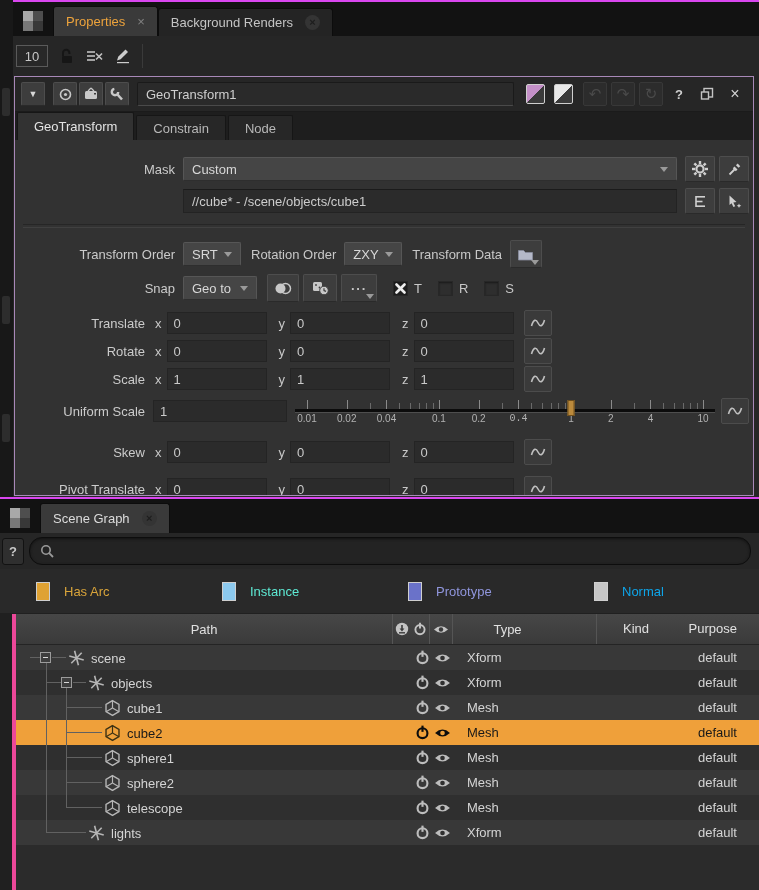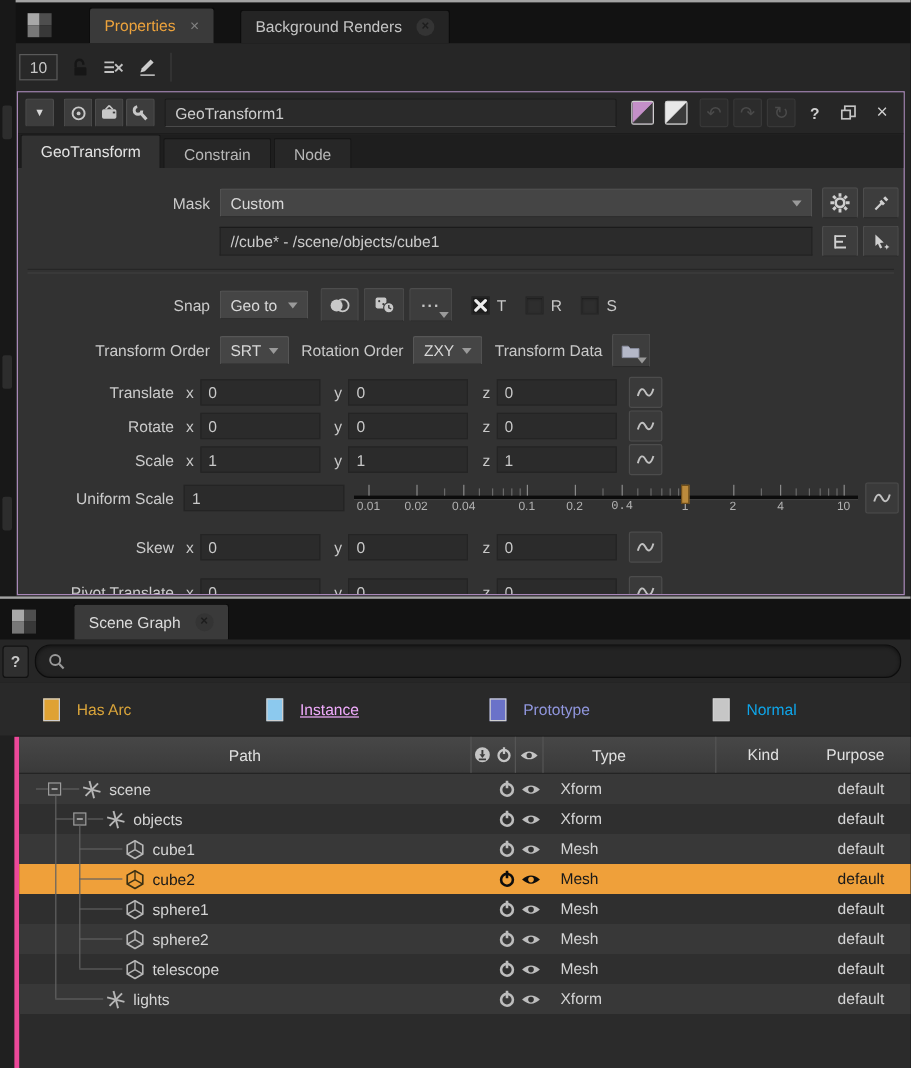--- a/index.html
+++ b/index.html
@@ -1,20 +1,20 @@
 <!DOCTYPE html>
 <html><head>
 <meta charset="utf-8">
 <style>
   html,body{margin:0;padding:0;background:#101010;}
   .screen{position:relative;width:759px;height:890px;overflow:hidden;
     font-family:"Liberation Sans","DejaVu Sans",sans-serif;font-size:13px;color:#c8c8c8;
     background:#1e1e1e;}
   
-  .tabbar{height:34px;background:#121212;display:flex;align-items:flex-end;gap:21px;border-top:2px solid #a3a3a3;text-align:center;}
+  .tabbar{height:34px;background:#121212;display:flex;align-items:flex-end;gap:0;border-top:2px solid #d946ef;text-align:center;}
   .grip{width:20px;height:20px;margin:0 10px 5px 10px;display:grid;grid-template-columns:10px 10px;grid-template-rows:10px 10px;flex:0 0 auto;}
   .grip i{display:block;}
   .tab{height:27px;padding:0 12px;background:#242424;color:#c4c4c4;display:flex;align-items:center;gap:12px;
     border:1px solid #0c0c0c;border-bottom:none;border-radius:3px 3px 0 0;}
   .tab.active{background:#3a3a3a;height:29px;}
   .tab-close{color:#828282;font-size:13px;line-height:1;}
   .tab-close.circ{width:15px;height:15px;border-radius:50%;background:#343434;color:#1d1d1d;display:flex;align-items:center;justify-content:center;font-weight:bold;font-size:11px;}
   .btnish{background:#3d3d3d;border:1px solid #4d4d4d;border-bottom-color:#2a2a2a;border-radius:2px;color:#c8c8c8;
     display:flex;align-items:center;justify-content:center;box-sizing:border-box;}
   .dropdown{height:24px;background:#454545;border:1px solid #565656;border-bottom-color:#2e2e2e;border-radius:2px;
@@ -275,20 +275,40 @@
           <div class="btnish sq-btn">
             <svg width="15" height="15" viewBox="0 0 15 15">
                 <path d="M2.5 1.5 L9.5 8 L6.3 8.4 L8.2 12.2 L6.4 13 L4.6 9.2 L2.5 11 Z" fill="#d0d0d0"></path>
                 <path d="M12 9.5 l0.7 1.6 1.6 0.7 -1.6 0.7 -0.7 1.6 -0.7 -1.6 -1.6 -0.7 1.6 -0.7 Z" fill="#d0d0d0"></path>
               </svg>
           </div>
         </div>
 
         <div class="hdivider"></div>
 
+        <div class="prow" style="margin-top:10px">
+          <div class="plabel w160">Transform Order</div>
+          <div class="dropdown ord-dd">
+            <span>SRT</span>
+            <span class="dd-arrow"></span>
+          </div>
+          <span style="margin:0 8px 0 2px">Rotation Order</span>
+          <div class="dropdown ord-dd">
+            <span>ZXY</span>
+            <span class="dd-arrow"></span>
+          </div>
+          <span style="margin:0 8px 0 2px">Transform Data</span>
+          <div class="btnish" style="width:32px;height:28px;position:relative">
+            <svg width="18" height="15" viewBox="0 0 18 15">
+                <path d="M1.5 3.5 L6.5 3.5 L8.5 5.5 L15.5 5.5 L15.5 13 L1.5 13 Z" fill="#b4b8c8" stroke="#8a8ea0" stroke-width="0.8"></path>
+              </svg>
+            <span style="position:absolute;right:2px;bottom:2px;width:0;height:0;border-left:4px solid transparent;border-right:4px solid transparent;border-top:5px solid #9a9a9a"></span>
+          </div>
+        </div>
+
         <div class="prow">
           <div class="plabel w160">Snap</div>
           <div class="dropdown snap-dd">
             <span>Geo to</span>
             <span class="dd-arrow"></span>
           </div>
           <div class="btnish" style="width:32px;height:28px;margin-left:10px">
             <svg width="18" height="13" viewBox="0 0 18 13">
                 <circle cx="6.5" cy="6.5" r="5" fill="#c8c8c8"></circle>
                 <circle cx="11.5" cy="6.5" r="5" fill="none" stroke="#c8c8c8" stroke-width="1.5"></circle>
@@ -315,40 +335,20 @@
                     <line x1="9.5" y1="1.5" x2="1.5" y2="9.5"></line>
                   </g>
                 </svg>
               </span>
               <span>T</span>
               <span class="checkbox"></span>
               <span>R</span>
               <span class="checkbox"></span>
               <span>S</span>
             </span>
-        </div>
-
-        <div class="prow" style="margin-top:10px">
-          <div class="plabel w160">Transform Order</div>
-          <div class="dropdown ord-dd">
-            <span>SRT</span>
-            <span class="dd-arrow"></span>
-          </div>
-          <span style="margin:0 8px 0 2px">Rotation Order</span>
-          <div class="dropdown ord-dd">
-            <span>ZXY</span>
-            <span class="dd-arrow"></span>
-          </div>
-          <span style="margin:0 8px 0 2px">Transform Data</span>
-          <div class="btnish" style="width:32px;height:28px;position:relative">
-            <svg width="18" height="15" viewBox="0 0 18 15">
-                <path d="M1.5 3.5 L6.5 3.5 L8.5 5.5 L15.5 5.5 L15.5 13 L1.5 13 Z" fill="#b4b8c8" stroke="#8a8ea0" stroke-width="0.8"></path>
-              </svg>
-            <span style="position:absolute;right:2px;bottom:2px;width:0;height:0;border-left:4px solid transparent;border-right:4px solid transparent;border-top:5px solid #9a9a9a"></span>
-          </div>
         </div>
 
         <div id="xyz-a" style="margin-top: 10px;">
             <div class="prow" style="height: 22px;">
               <div class="plabel w130">Translate</div>
               <span class="axis first">x</span>
               <input class="numfield" value="0" style="">
               <span class="axis">y</span>
               <input class="numfield" value="0" style="">
               <span class="axis">z</span>
@@ -514,21 +514,21 @@
       </div>
     </div>
 
     <div class="legend" id="sg-legend">
         <div class="legend-item">
           <span class="legend-swatch" style="background: rgb(223, 162, 51);"></span>
           <span style="color: rgb(217, 164, 58);">Has Arc</span>
         </div>
         <div class="legend-item">
           <span class="legend-swatch" style="background: rgb(140, 201, 238);"></span>
-          <span style="color: #f0abfc; text-decoration: underline;">Instance</span>
+          <span style="color: #5eead4;">Instance</span>
         </div>
         <div class="legend-item">
           <span class="legend-swatch" style="background: rgb(106, 114, 201);"></span>
           <span style="color: rgb(144, 150, 221);">Prototype</span>
         </div>
         <div class="legend-item">
           <span class="legend-swatch" style="background: rgb(198, 198, 198);"></span>
           <span style="color: #0ea5e9;">Normal</span>
         </div>
       </div>

